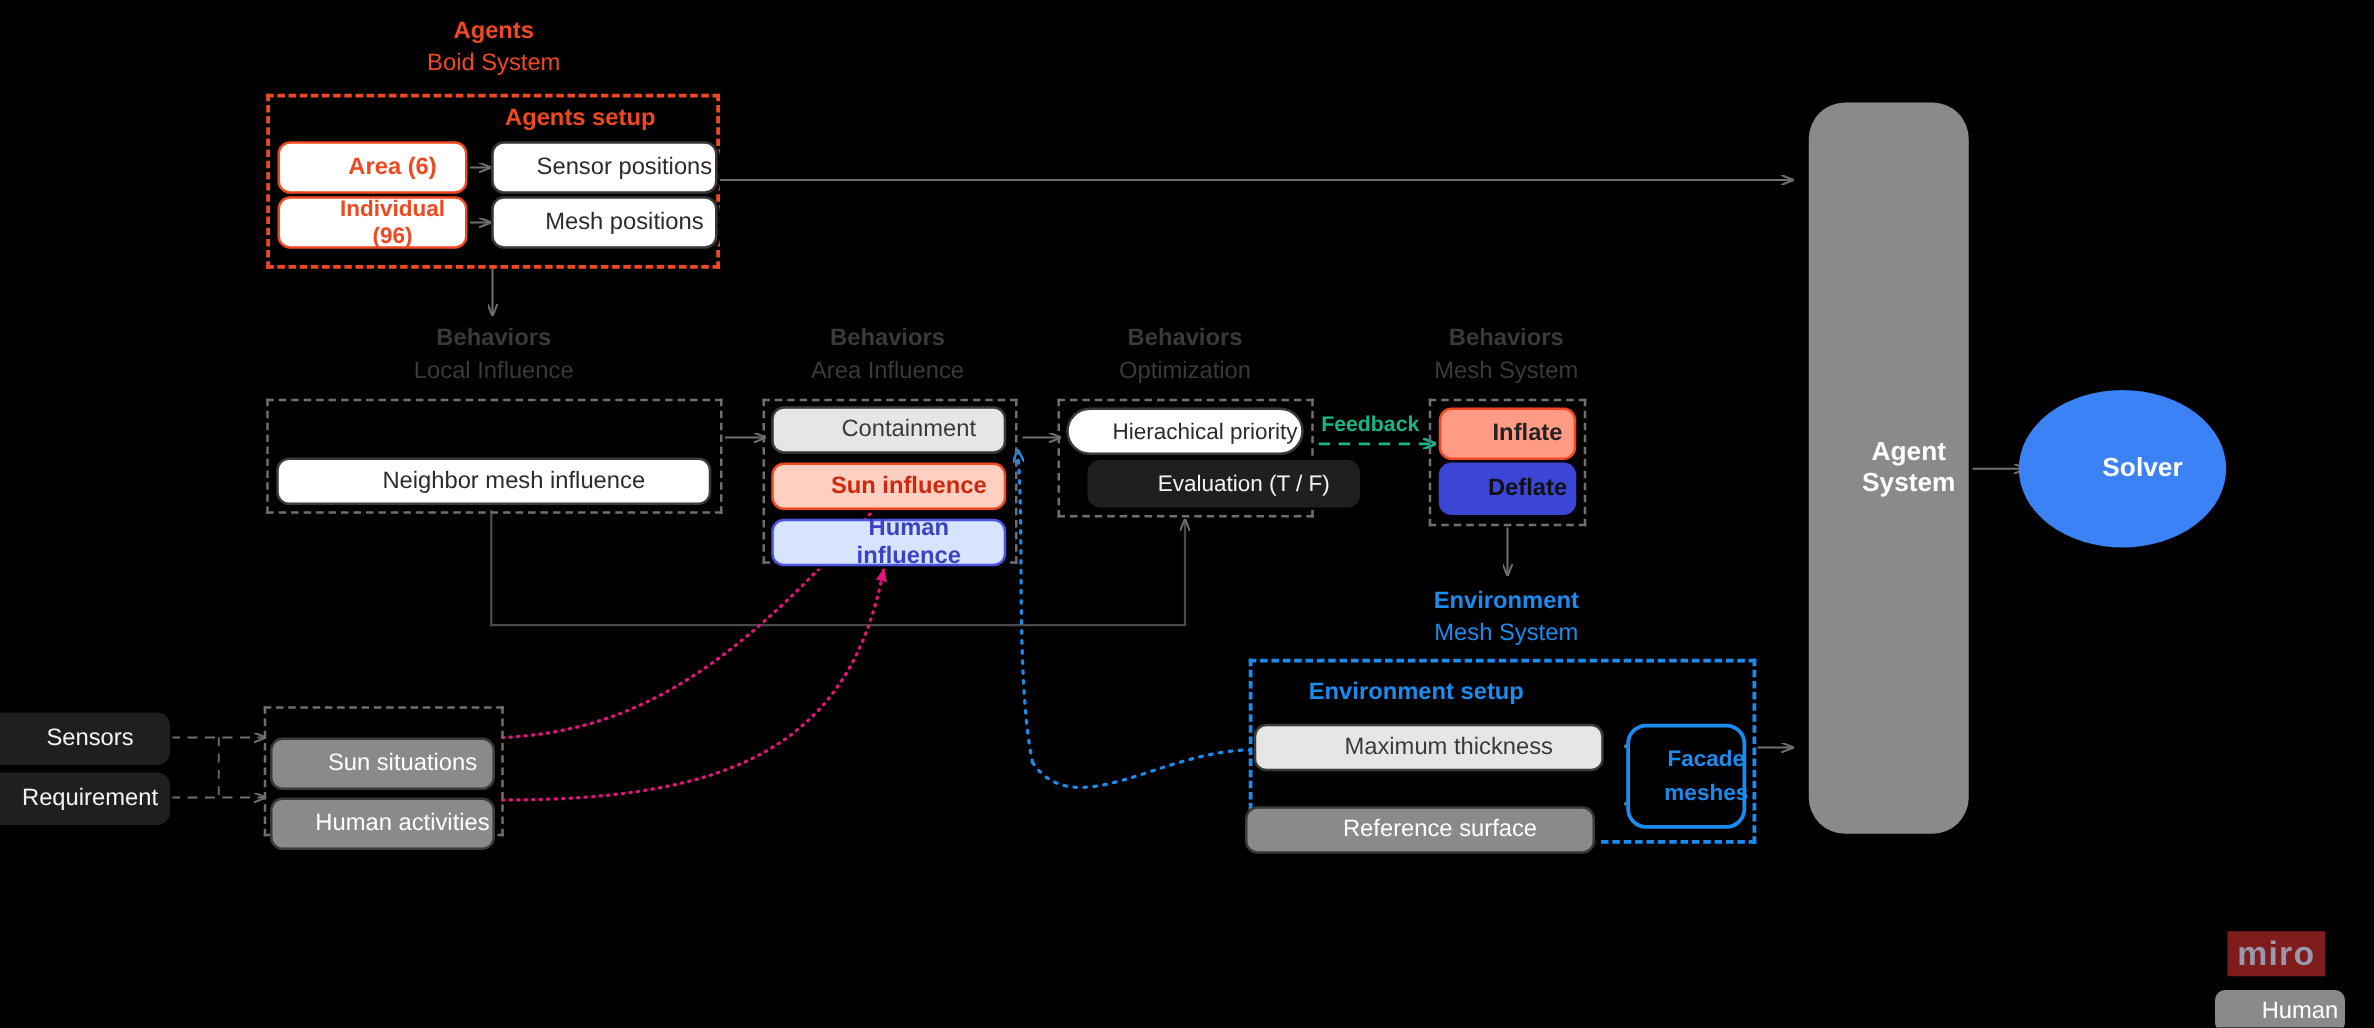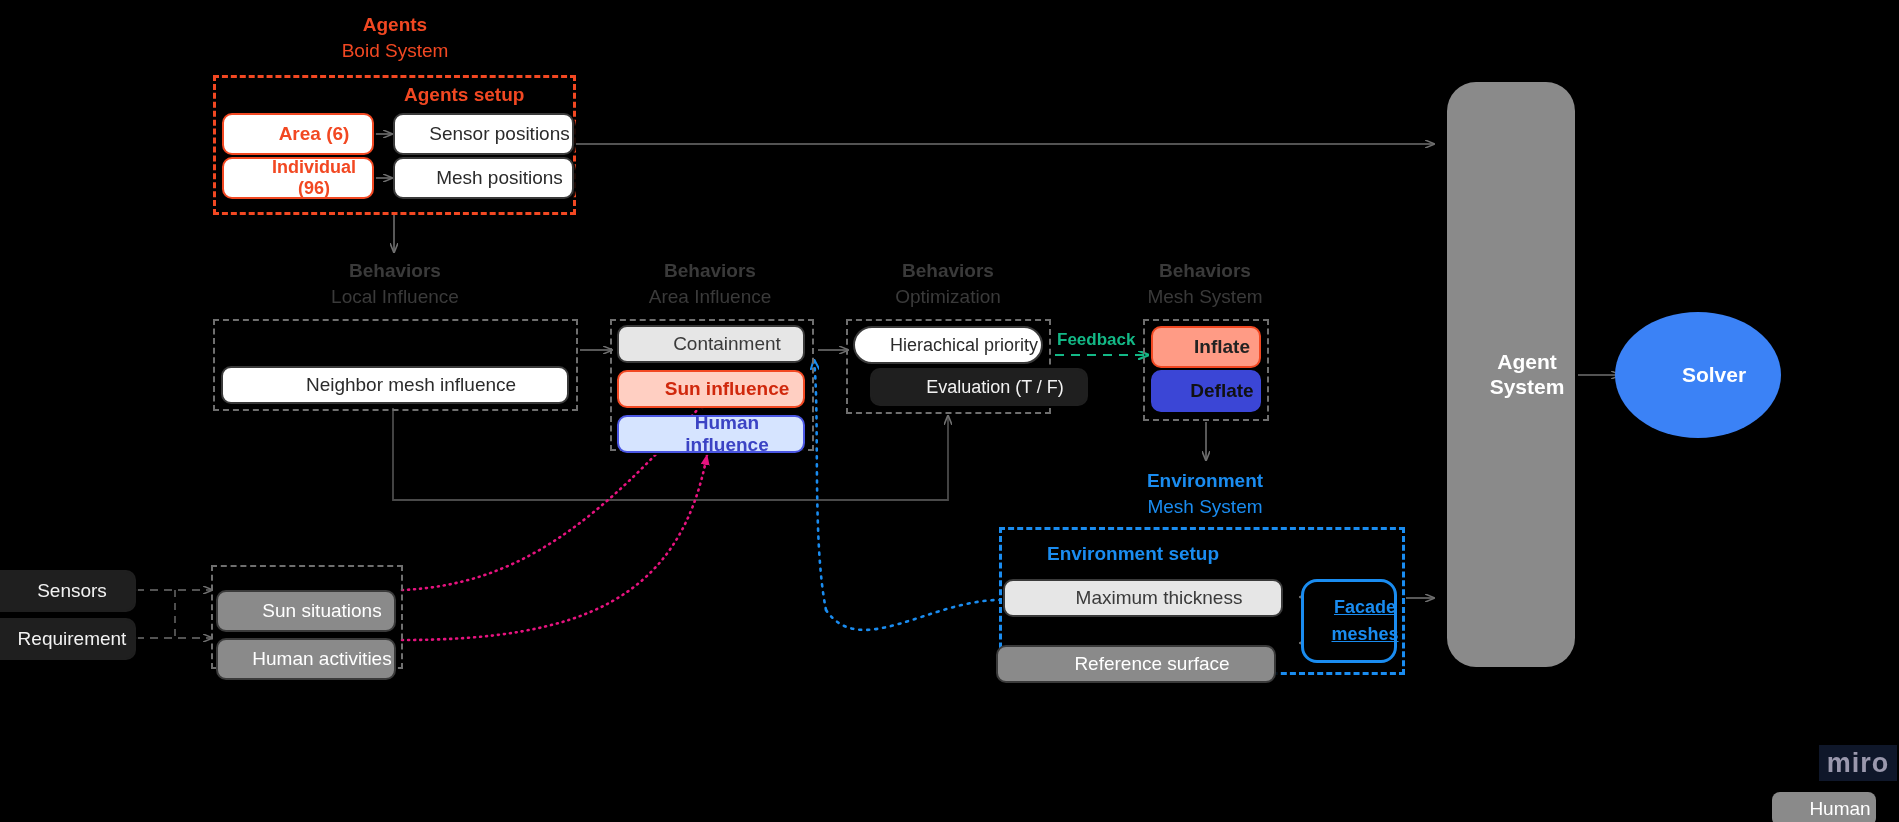--- a/index.html
+++ b/index.html
@@ -19,21 +19,21 @@
   .node.white{background:#fff;color:#2b2b2b;border:2px solid #3a3a3a;}
   .node.lightgray{background:#e6e6e6;color:#3a3a3a;border:2px solid #3a3a3a;}
   .node.midgray{background:#8a8a8a;color:#fff;border:2px solid #3a3a3a;margin-top:20px;}
   .node.dark{background:#1f1f1f;color:#f2f2f2;border:2px solid #1f1f1f;}
   .node.orangeoutline{background:#fff;color:#f24822;border:2px solid #f24822;font-weight:bold;}
   .node.peach{background:#ffcfc2;color:#d0280c;border:2px solid #f24822;font-weight:bold;}
   .node.lavender{background:#d6e4ff;color:#3b43c4;border:2px solid #4a56e2;font-weight:bold;}
   .node.salmon{background:#ff9b85;color:#222;border:2px solid #f24822;font-weight:bold;}
   .node.indigo{background:#3b46d6;color:#111;border:2px solid #3b46d6;font-weight:bold;}
   .node.blueoutline{background:#000;color:#1a8cf0;border:3px solid #1a8cf0;font-weight:bold;
-                    border-radius:16px;box-shadow:none;text-decoration:underline;}
+                    border-radius:16px;box-shadow:none;}
   .node.bigGray{background:#8a8a8a;color:#fff;border:none;border-radius:29px;
                 font-weight:bold;font-size:21px;box-shadow:none;}
   .node.ellipse{background:#3b82f6;color:#fff;border:none;border-radius:50%;
                 font-weight:bold;font-size:21px;box-shadow:none;}
 
   
   .group{position:absolute;box-sizing:border-box;}
   .group.redDash{border:3px dashed #f24822;}
   .group.grayDash{border:2px dashed #6f6f6f;}
   .group.blueDash{border:3px dashed #1a8cf0;}
@@ -49,23 +49,23 @@
   .grouptitle{position:absolute;font-weight:bold;font-size:19px;}
   .grouptitle.red{color:#f24822;}
   .grouptitle.blue{color:#1a8cf0;}
 
   .fb-label{position:absolute;color:#13b886;font-weight:bold;font-size:17px;}
 
   svg.overlay{position:absolute;left:0;top:0;width:1899px;height:822px;
               pointer-events:none;overflow:visible;}
 
   
-  .miro{position:absolute;background:#0f172a;color:#9a98ad;font-weight:bold;
+  .miro{position:absolute;background:#7f1d1d;color:#9a98ad;font-weight:bold;
         font-size:27px;letter-spacing:1px;display:flex;align-items:center;
-        justify-content:center;margin-left:37px;}
+        justify-content:center;}
 </style>
 </head>
 <body>
 
 <div id="canvas">
 
   <svg class="overlay">
     <defs>
       <marker id="ah-gray" markerWidth="10" markerHeight="8" refX="9" refY="4" orient="auto" markerUnits="userSpaceOnUse">
         <path d="M0,0 L10,4 L0,8" fill="none" stroke="#6f6f6f" stroke-width="1.6"></path>

